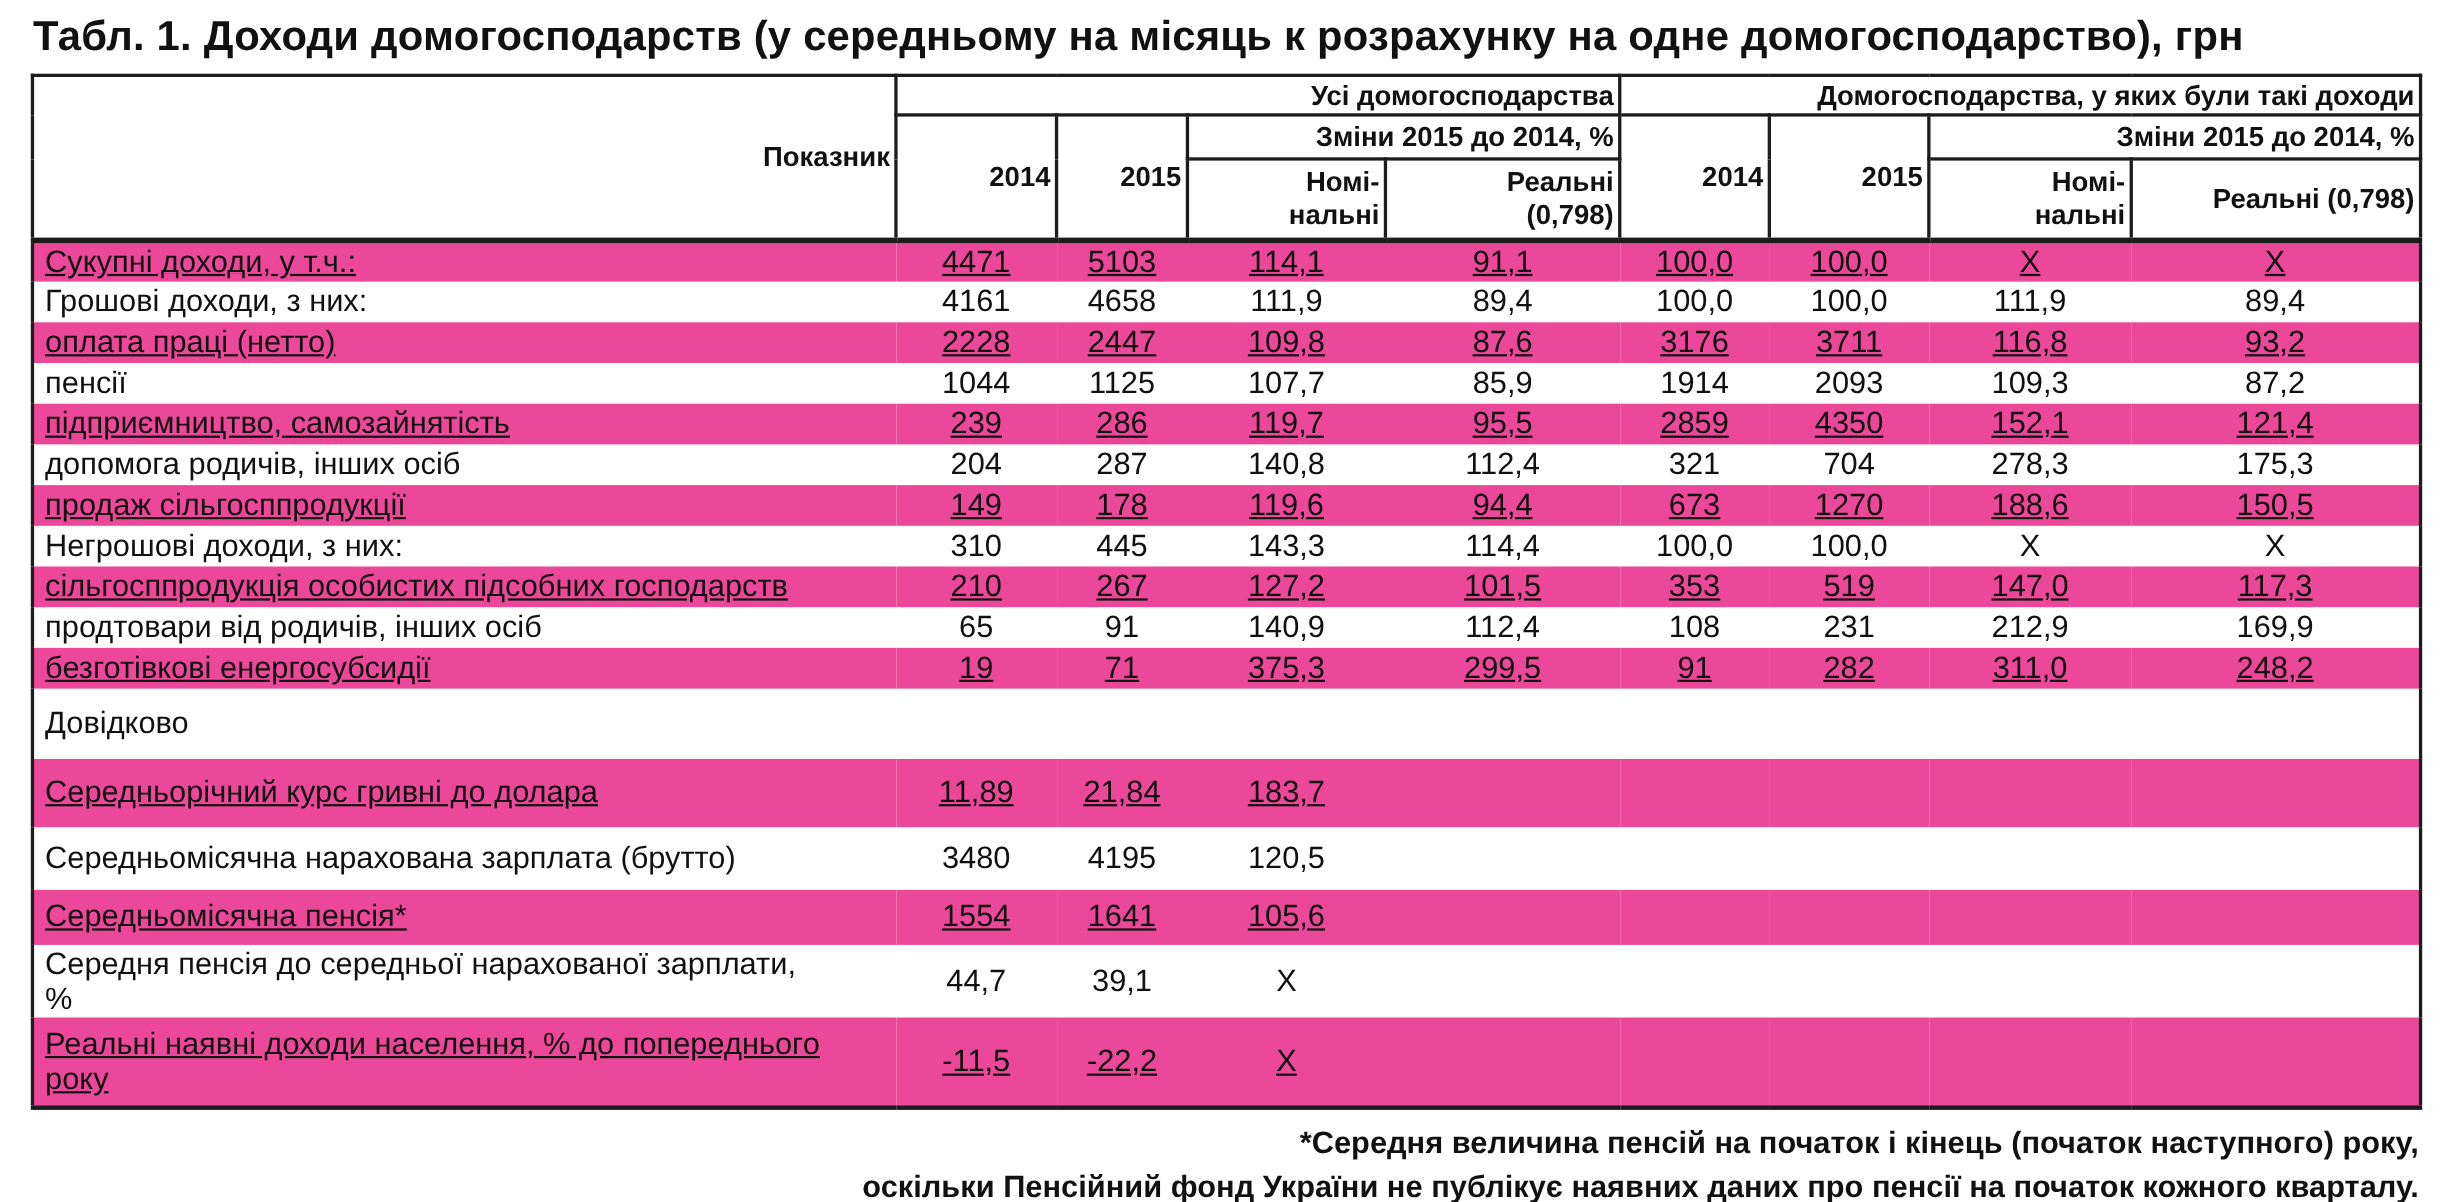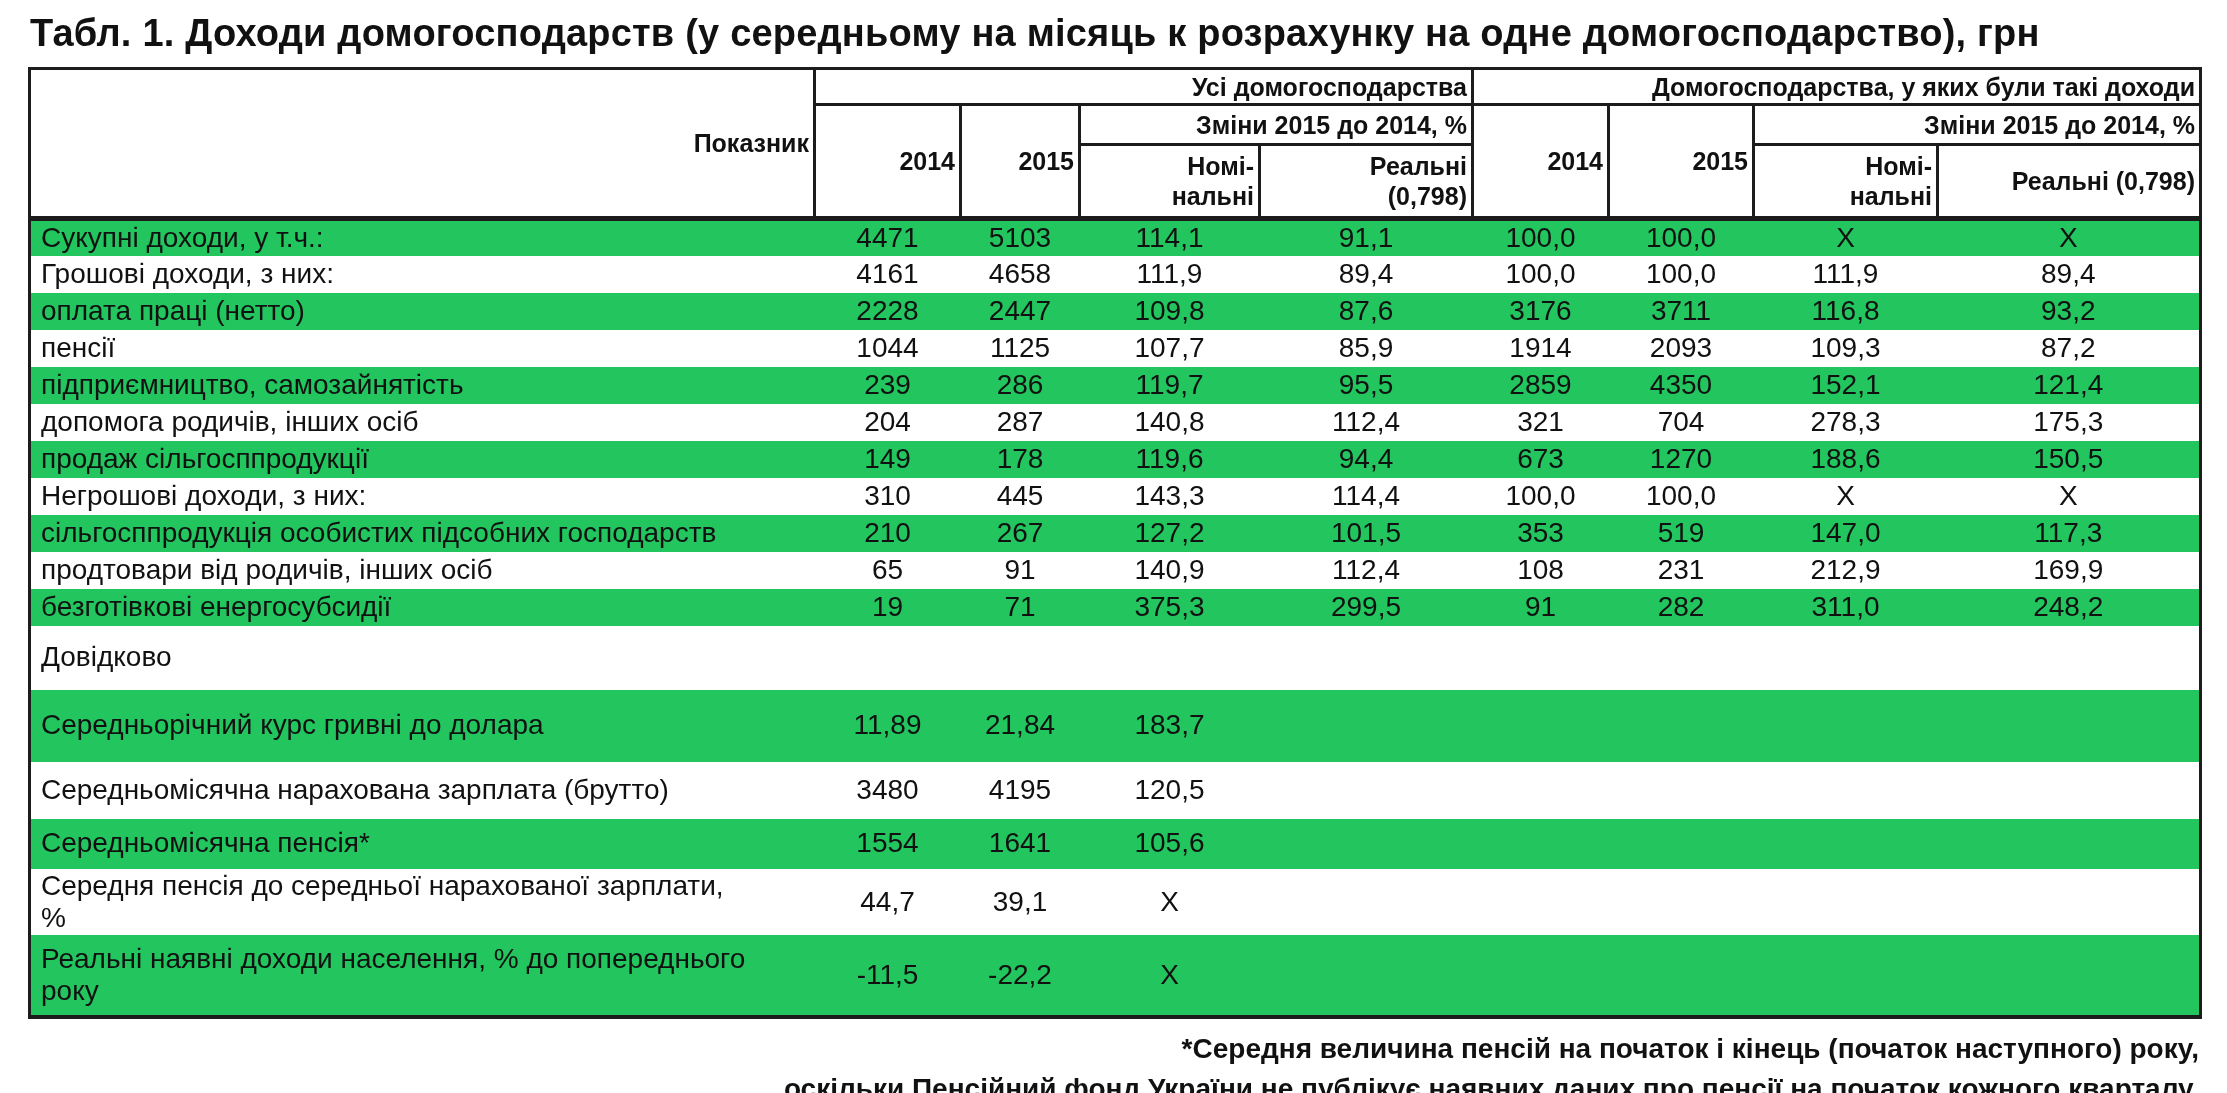--- a/index.html
+++ b/index.html
@@ -38,23 +38,23 @@
   tbody td{
     border:none;
     font-size:28px;
     padding:1px 8px;
     vertical-align:middle;
     line-height:1.15;
   }
   tbody td.label{text-align:left;white-space:pre-line;padding-left:10px;}
   tbody td.num{text-align:center;padding:1px 0;}
   tbody tr{height:37px;}
-  tbody tr.gray{background:#22c55e;}
+  tbody tr.gray{background:#ec4899;text-decoration:underline;}
   tbody tr.r0{height:64px;}
-  tbody tr.r1{height:72px;margin-top:16px;}
+  tbody tr.r1{height:62px;margin-top:16px;}
   tbody tr.r2{height:57px;}
   tbody tr.r3{height:50px;}
   tbody tr.r4{height:64px;}
   tbody tr.r5{height:82px;}
   .footnote{
     width:2171px;
     margin-top:10px;
     text-align:right;
     font-weight:bold;
     font-size:28px;

